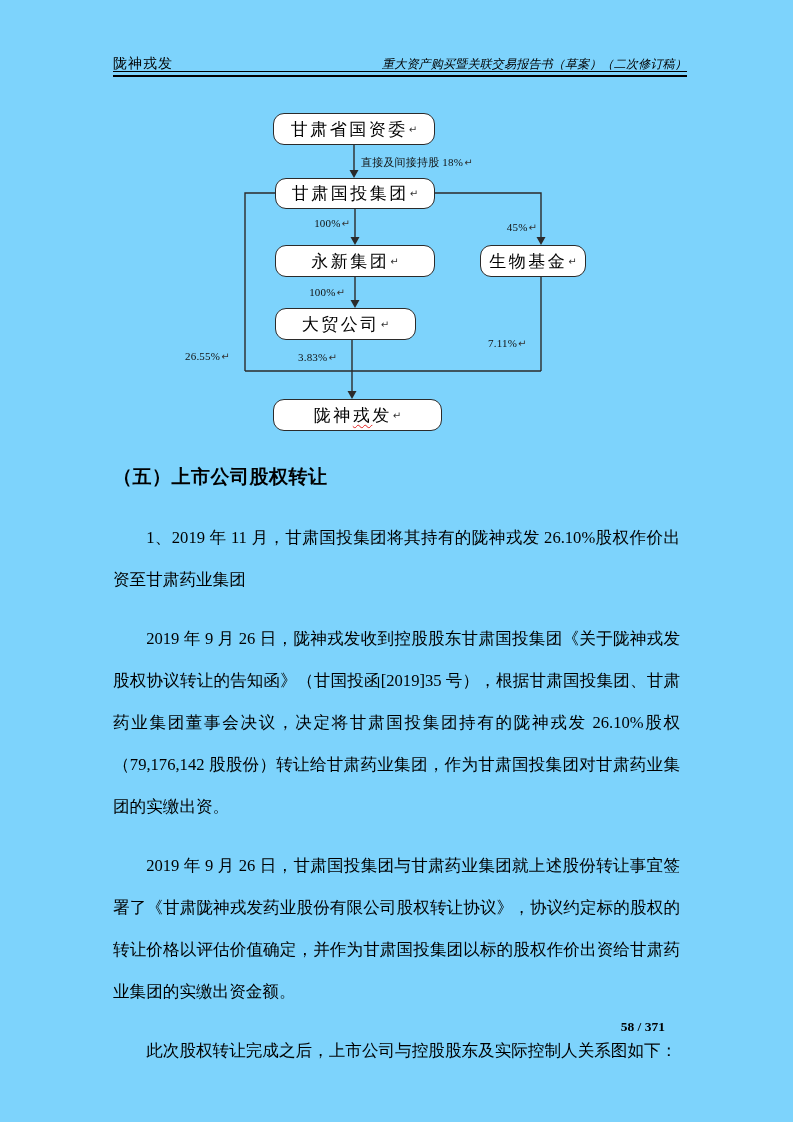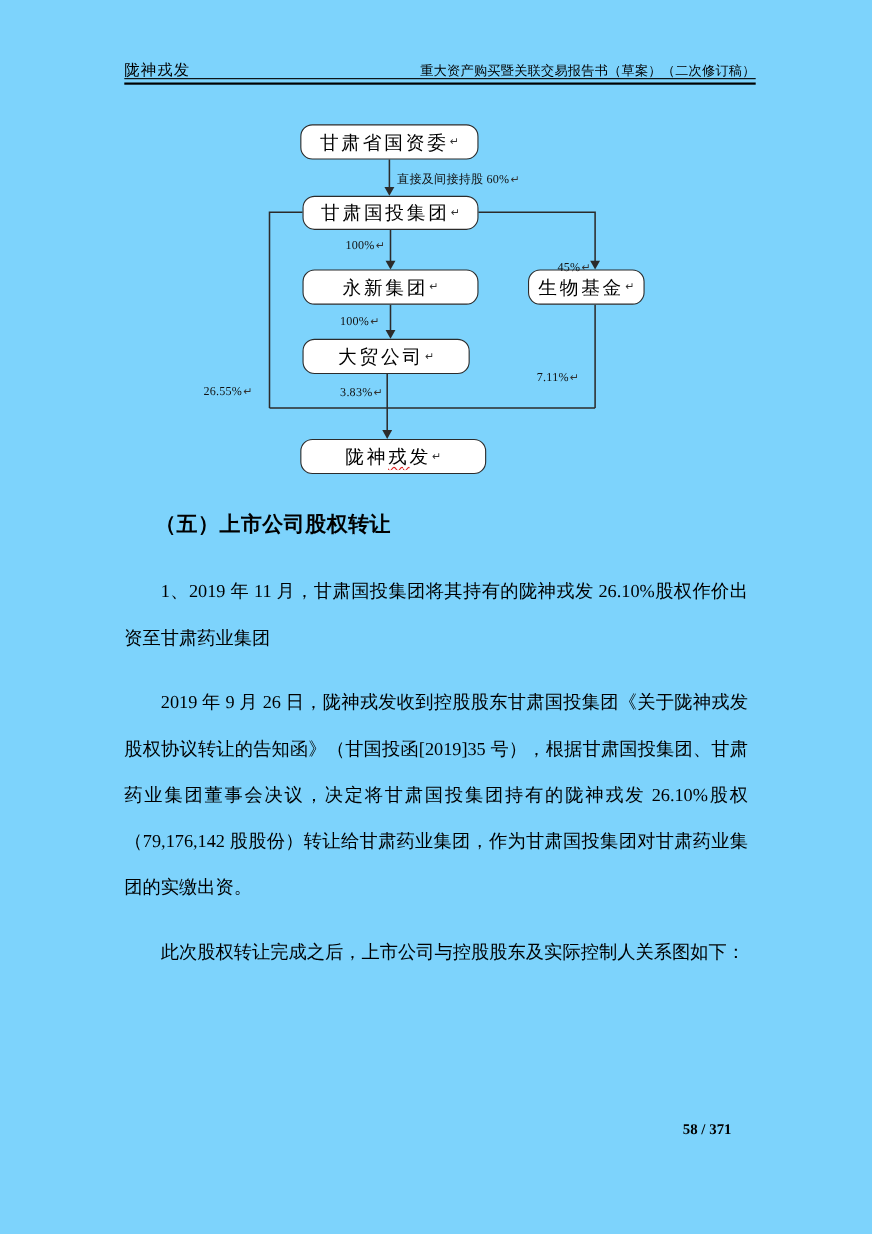--- a/index.html
+++ b/index.html
@@ -13,21 +13,21 @@
     font-family: "Liberation Serif", "DejaVu Serif", serif;
     overflow: hidden;
   }
 
   
   .hdr {
     position: absolute; left: 113px; top: 55px; width: 574px;
     display: flex; justify-content: space-between; align-items: flex-end;
   }
   .hdr-left  { font-size: 14px; letter-spacing: 1px; }
-  .hdr-right { font-size: 12px; letter-spacing: 0.2px; }
+  .hdr-right { font-size: 12px; letter-spacing: 0.2px; font-style: italic; }
   .hdr-rule {
     position: absolute; left: 113px; top: 71px; width: 574px; height: 6px;
     border-top: 1px solid #000; border-bottom: 2px solid #000;
   }
 
   
   .diagram { position: absolute; left: 180px; top: 105px; width: 430px; height: 332px; }
   .diagram svg { position: absolute; left: 0; top: 0; }
   .dnode {
     position: absolute;
@@ -43,42 +43,41 @@
   }
   .wavy {
     text-decoration: underline wavy #e02020;
     text-decoration-thickness: 1px;
     text-underline-offset: 3px;
   }
   .node-0 { left: 93px;  top: 8px;   width: 162px; height: 32px; }
   .node-1 { left: 95px;  top: 73px;  width: 160px; height: 31px; }
   .node-2 { left: 95px;  top: 140px; width: 160px; height: 32px; }
   .node-3 { left: 300px; top: 140px; width: 106px; height: 32px; }
-  .node-4 { left: 95px;  top: 203px; width: 152px; height: 32px; border-radius: 11px; }
+  .node-4 { left: 95px;  top: 203px; width: 141px; height: 32px; border-radius: 11px; }
   .node-5 { left: 93px;  top: 294px; width: 169px; height: 32px; }
 
   .elabel {
     position: absolute; font-size: 11px; letter-spacing: 0.2px;
     white-space: nowrap; color: #111;
   }
   .el-0 { left: 181px; top: 50px;  text-align: left; }
   .el-1 { left: 120px; top: 112px; width: 50px; text-align: right; }
-  .el-2 { left: 307px; top: 132px; width: 50px; text-align: right; }
+  .el-2 { left: 307px; top: 116px; width: 50px; text-align: right; }
   .el-3 { left: 115px; top: 181px; width: 50px; text-align: right; }
   .el-4 { left: 5px;   top: 245px; width: 58px; }
-  .el-5 { left: 118px; top: 246px; width: 50px; text-align: right; }
+  .el-5 { left: 118px; top: 246px; width: 50px; text-align: left; }
   .el-6 { left: 308px; top: 232px; width: 50px; text-align: left; }
 
   
   .main { position: absolute; left: 113px; top: 464px; width: 567px; }
   .sec-heading {
     font-family: "Liberation Sans", "DejaVu Sans", sans-serif;
     font-weight: bold; font-size: 19px; letter-spacing: 0.5px;
     margin-bottom: 27px;
-    margin-left: 28px;
   }
   .main p {
     font-size: 16.6px; line-height: 42px;
     text-align: justify; text-indent: 2em;
     margin-bottom: 17px;
   }
   .main p.last { margin-bottom: 0; }
 
   
   .ftr {
@@ -136,31 +135,32 @@
     </div>
     <div class="dnode node-4">
       <span>大贸公司</span>
         <span class="ret">↵</span>
     </div>
     <div class="dnode node-5">
       <span><span>陇神</span><span class="wavy">戎</span><span>发</span></span>
         <span class="ret">↵</span>
     </div>
 
-    <div class="elabel el-0"><span>直接及间接持股 60%</span><span class="ret">↵</span></div>
+    <div class="elabel el-0"><span>直接及间接持股 18%</span><span class="ret">↵</span></div>
     <div class="elabel el-1"><span>100%</span><span class="ret">↵</span></div>
     <div class="elabel el-2"><span>45%</span><span class="ret">↵</span></div>
     <div class="elabel el-3"><span>100%</span><span class="ret">↵</span></div>
     <div class="elabel el-4"><span>26.55%</span><span class="ret">↵</span></div>
     <div class="elabel el-5"><span>3.83%</span><span class="ret">↵</span></div>
     <div class="elabel el-6"><span>7.11%</span><span class="ret">↵</span></div>
   </div>
 
   <div class="main">
     <h2 class="sec-heading">（五）上市公司股权转让</h2>
     <p>1、2019 年 11 月，甘肃国投集团将其持有的陇神戎发 26.10%股权作价出资至甘肃药业集团</p>
     <p>2019 年 9 月 26 日，陇神戎发收到控股股东甘肃国投集团《关于陇神戎发股权协议转让的告知函》（甘国投函[2019]35 号），根据甘肃国投集团、甘肃药业集团董事会决议，决定将甘肃国投集团持有的陇神戎发 26.10%股权（79,176,142 股股份）转让给甘肃药业集团，作为甘肃国投集团对甘肃药业集团的实缴出资。</p>
+    <p>2019 年 9 月 26 日，甘肃国投集团与甘肃药业集团就上述股份转让事宜签署了《甘肃陇神戎发药业股份有限公司股权转让协议》，协议约定标的股权的转让价格以评估价值确定，并作为甘肃国投集团以标的股权作价出资给甘肃药业集团的实缴出资金额。</p>
     <p class="last">此次股权转让完成之后，上市公司与控股股东及实际控制人关系图如下：</p>
   </div>
 
   <div class="ftr">58 / 371</div>
 
 </div>
 
 </body></html>

